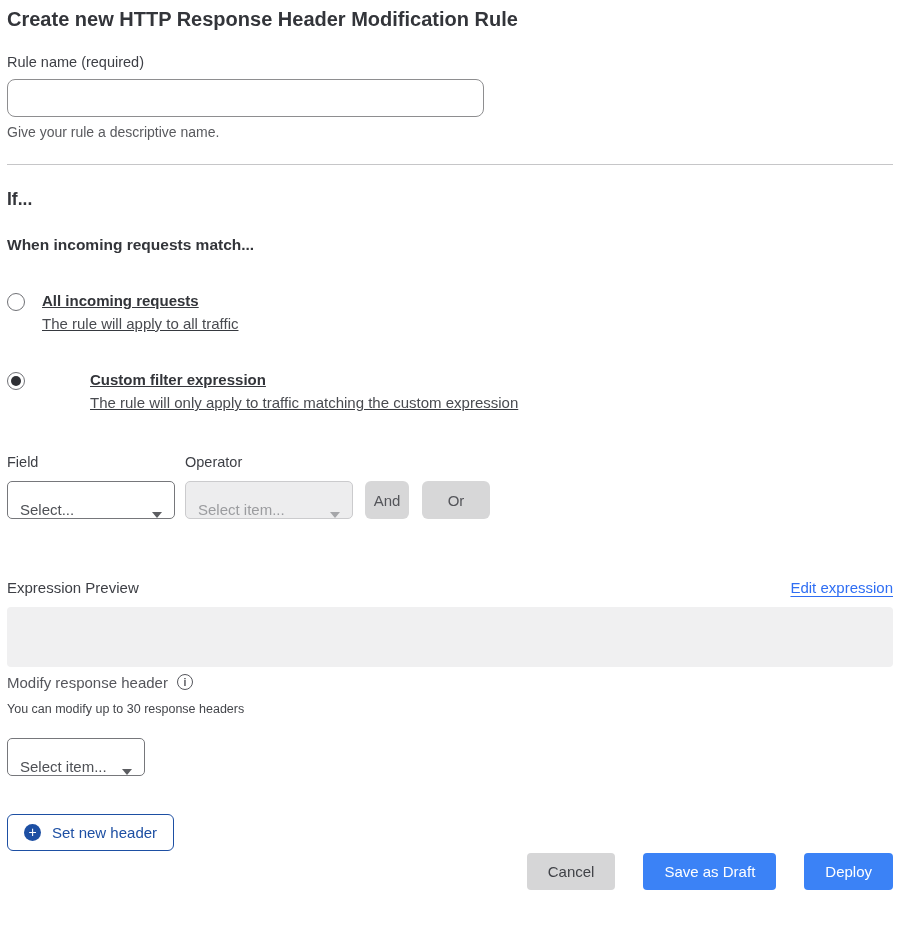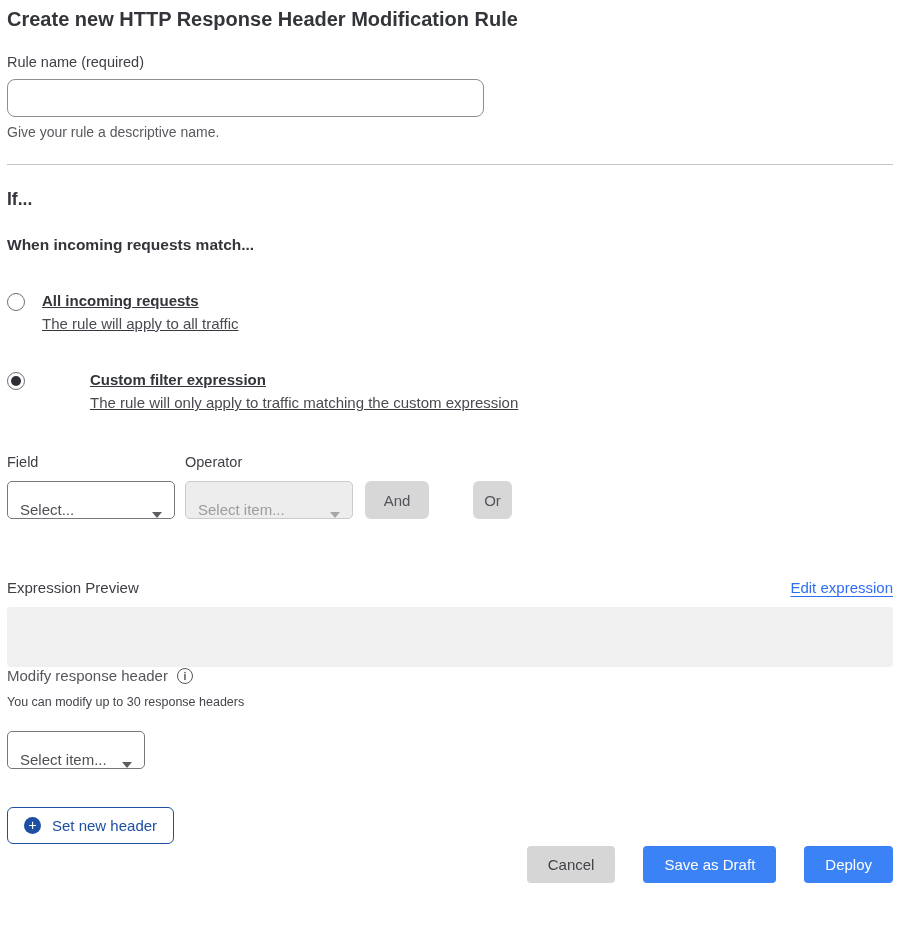--- a/index.html
+++ b/index.html
@@ -84,39 +84,39 @@
     font-family: "Liberation Sans", sans-serif; font-size: 15px;
     padding: 0 12px; color: #4e5055;
   }
 
   .conj-btn {
     height: 38px; border: none; border-radius: 6px;
     background: #d7d7d8; color: #54555a;
     font-family: "Liberation Sans", sans-serif; font-size: 15px;
     cursor: pointer;
   }
-  .and-btn { width: 64px; margin-right: 13px; }
-  .or-btn { width: 39px; margin-left: 31px; }
+  .and-btn { width: 44px; margin-right: 13px; }
+  .or-btn { width: 68px; }
 
   .preview-header {
     display: flex; justify-content: space-between; align-items: flex-end;
     margin-top: 60px;
   }
   .preview-label { font-size: 15px; color: #3d3f45; }
   .edit-link {
     font-size: 15px; color: #2f6ef3; text-decoration: underline;
     text-underline-offset: 3px; cursor: pointer;
   }
   .preview-box {
     margin-top: 11px; height: 60px; width: 100%;
     background: #f0f0f1; border-radius: 4px;
     font-size: 14px; color: #4e5055; padding: 8px 12px;
   }
 
-  .modify-row { display: flex; align-items: flex-end; margin-top: 0; }
+  .modify-row { display: flex; align-items: flex-start; margin-top: 7px; }
   .modify-label { font-size: 15px; color: #55565c; }
   .info-icon {
     width: 16px; height: 16px; margin-left: 9px;
     border: 1.2px solid #55565c; border-radius: 50%;
     display: inline-flex; align-items: center; justify-content: center;
     color: #55565c; font-size: 10.5px; font-weight: 600; cursor: pointer;
   }
   .info-icon::after { content: "i"; }
   .small-hint { font-size: 12.5px; color: #44464b; margin-top: 11px; }
 

